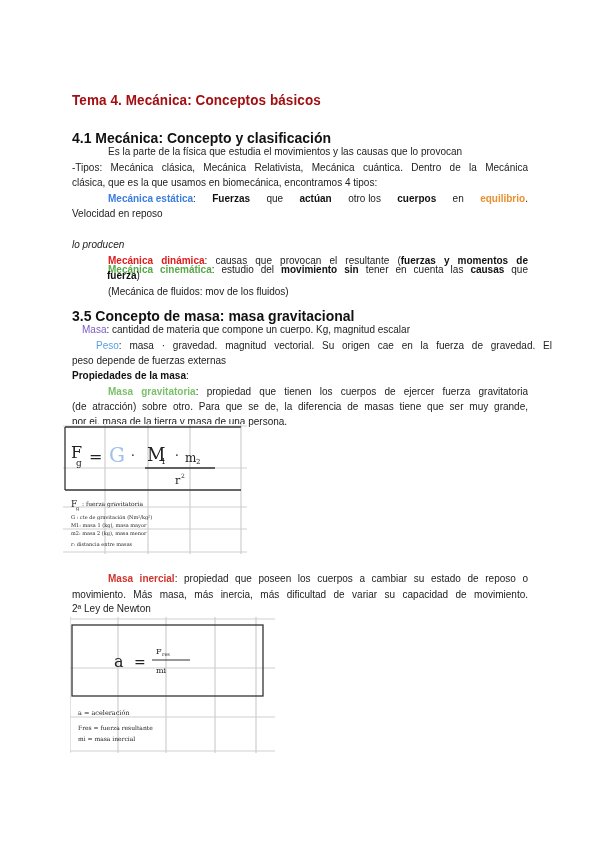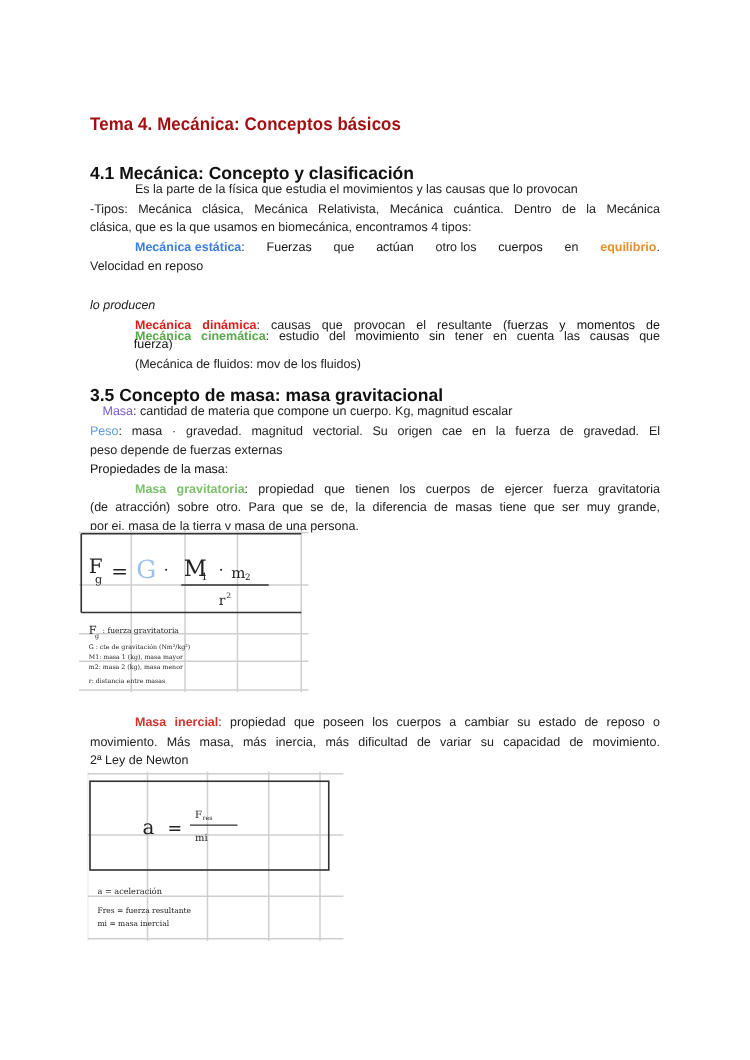--- a/index.html
+++ b/index.html
@@ -14,21 +14,21 @@
     }
     .h2 { position: absolute; left: 72px; font-size: 14px; font-weight: bold; color: #111; white-space: nowrap; }
     .p {
       position: absolute; left: 72px; width: 456px;
       font-size: 10px; line-height: 15.5px; color: #222;
       text-align: justify;
     }
     .p.nojust { text-align: left; }
     .ind { display: inline-block; width: 36px; }
     .justline { text-align: justify; text-align-last: justify; }
-    b { font-weight: normal; color: #111; }
+    b { font-weight: bold; color: #111; }
     .c-blue { color: #3c7de0; font-weight: bold; }
     .c-orange { color: #e8902f; font-weight: bold; }
     .c-green { color: #59a84a; font-weight: bold; }
     .c-red { color: #e01b1b; font-weight: bold; }
     .c-purple { color: #7a5bc4; font-weight: normal; margin-left: 10px; }
     .c-lightblue { color: #5a9ee0; }
     .c-lightgreen { color: #7cc06a; font-weight: bold; }
     .c-redmass { color: #d0342c; font-weight: bold; }
 
     .note-img { position: absolute; background: #fff; overflow: hidden; }
@@ -76,21 +76,21 @@
 <div class="p nojust" style="top:284px;">
   <span class="ind"></span><span>(Mecánica de fluidos: mov de los fluidos)</span>
 </div>
 
 <div class="h2" style="top:308px;">3.5 Concepto de masa: masa gravitacional</div>
 
 <div class="p nojust" style="top:322px;">
   <span class="c-purple">Masa</span><span>: cantidad de materia que compone un cuerpo. Kg, magnitud escalar</span>
 </div>
 
-<div class="p justline" style="top:338px;">
+<div class="p justline" style="top:338px;margin-left:24px;">
   <span class="c-lightblue">Peso</span><span>: masa · gravedad. magnitud vectorial. Su origen cae en la fuerza de gravedad. El</span>
 </div>
 <div class="p nojust" style="top:353px;">peso depende de fuerzas externas</div>
 
 <div class="p nojust" style="top:368px;">
   <b>Propiedades de la masa</b><span>:</span>
 </div>
 
 <div class="p justline" style="top:384px;">
   <span class="ind"></span><span class="c-lightgreen">Masa gravitatoria</span><span>: propiedad que tienen los cuerpos de ejercer fuerza gravitatoria</span>

